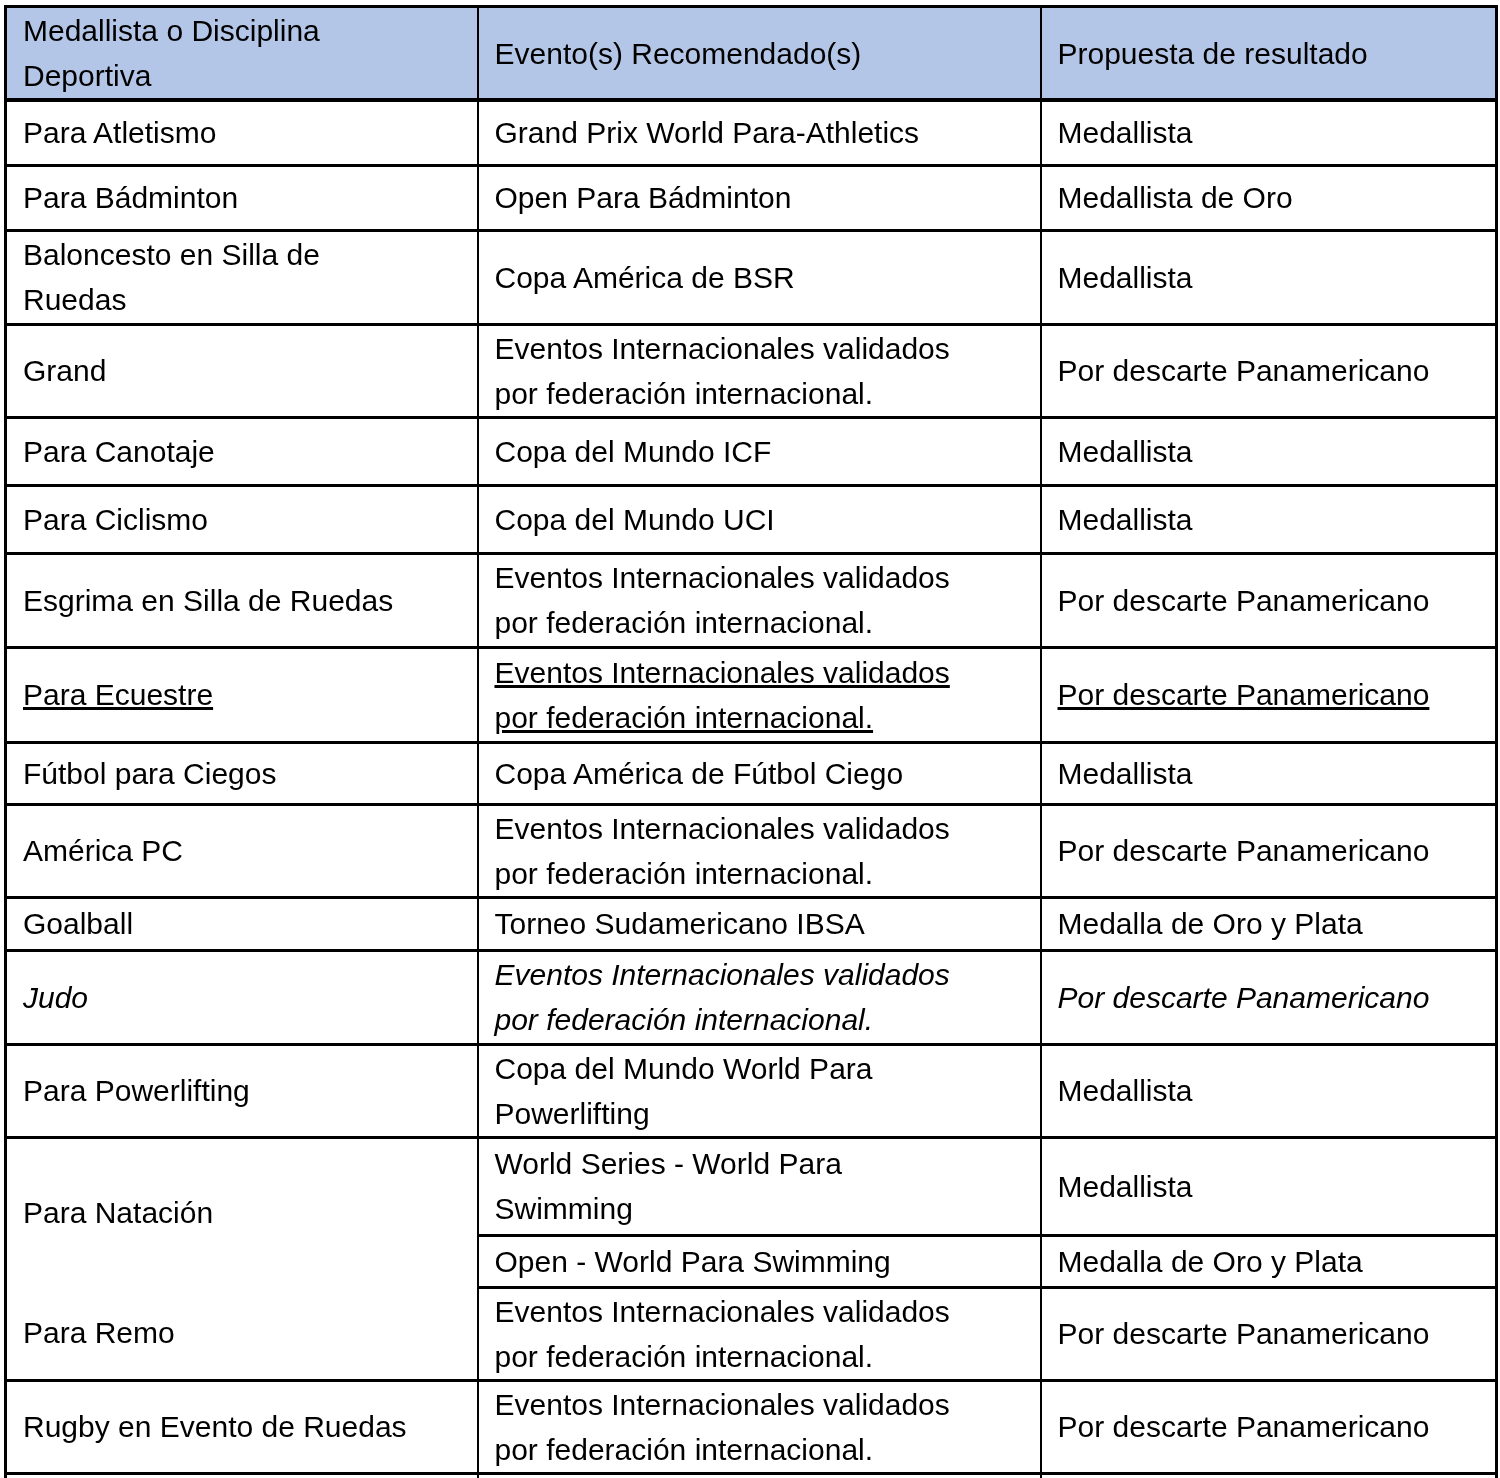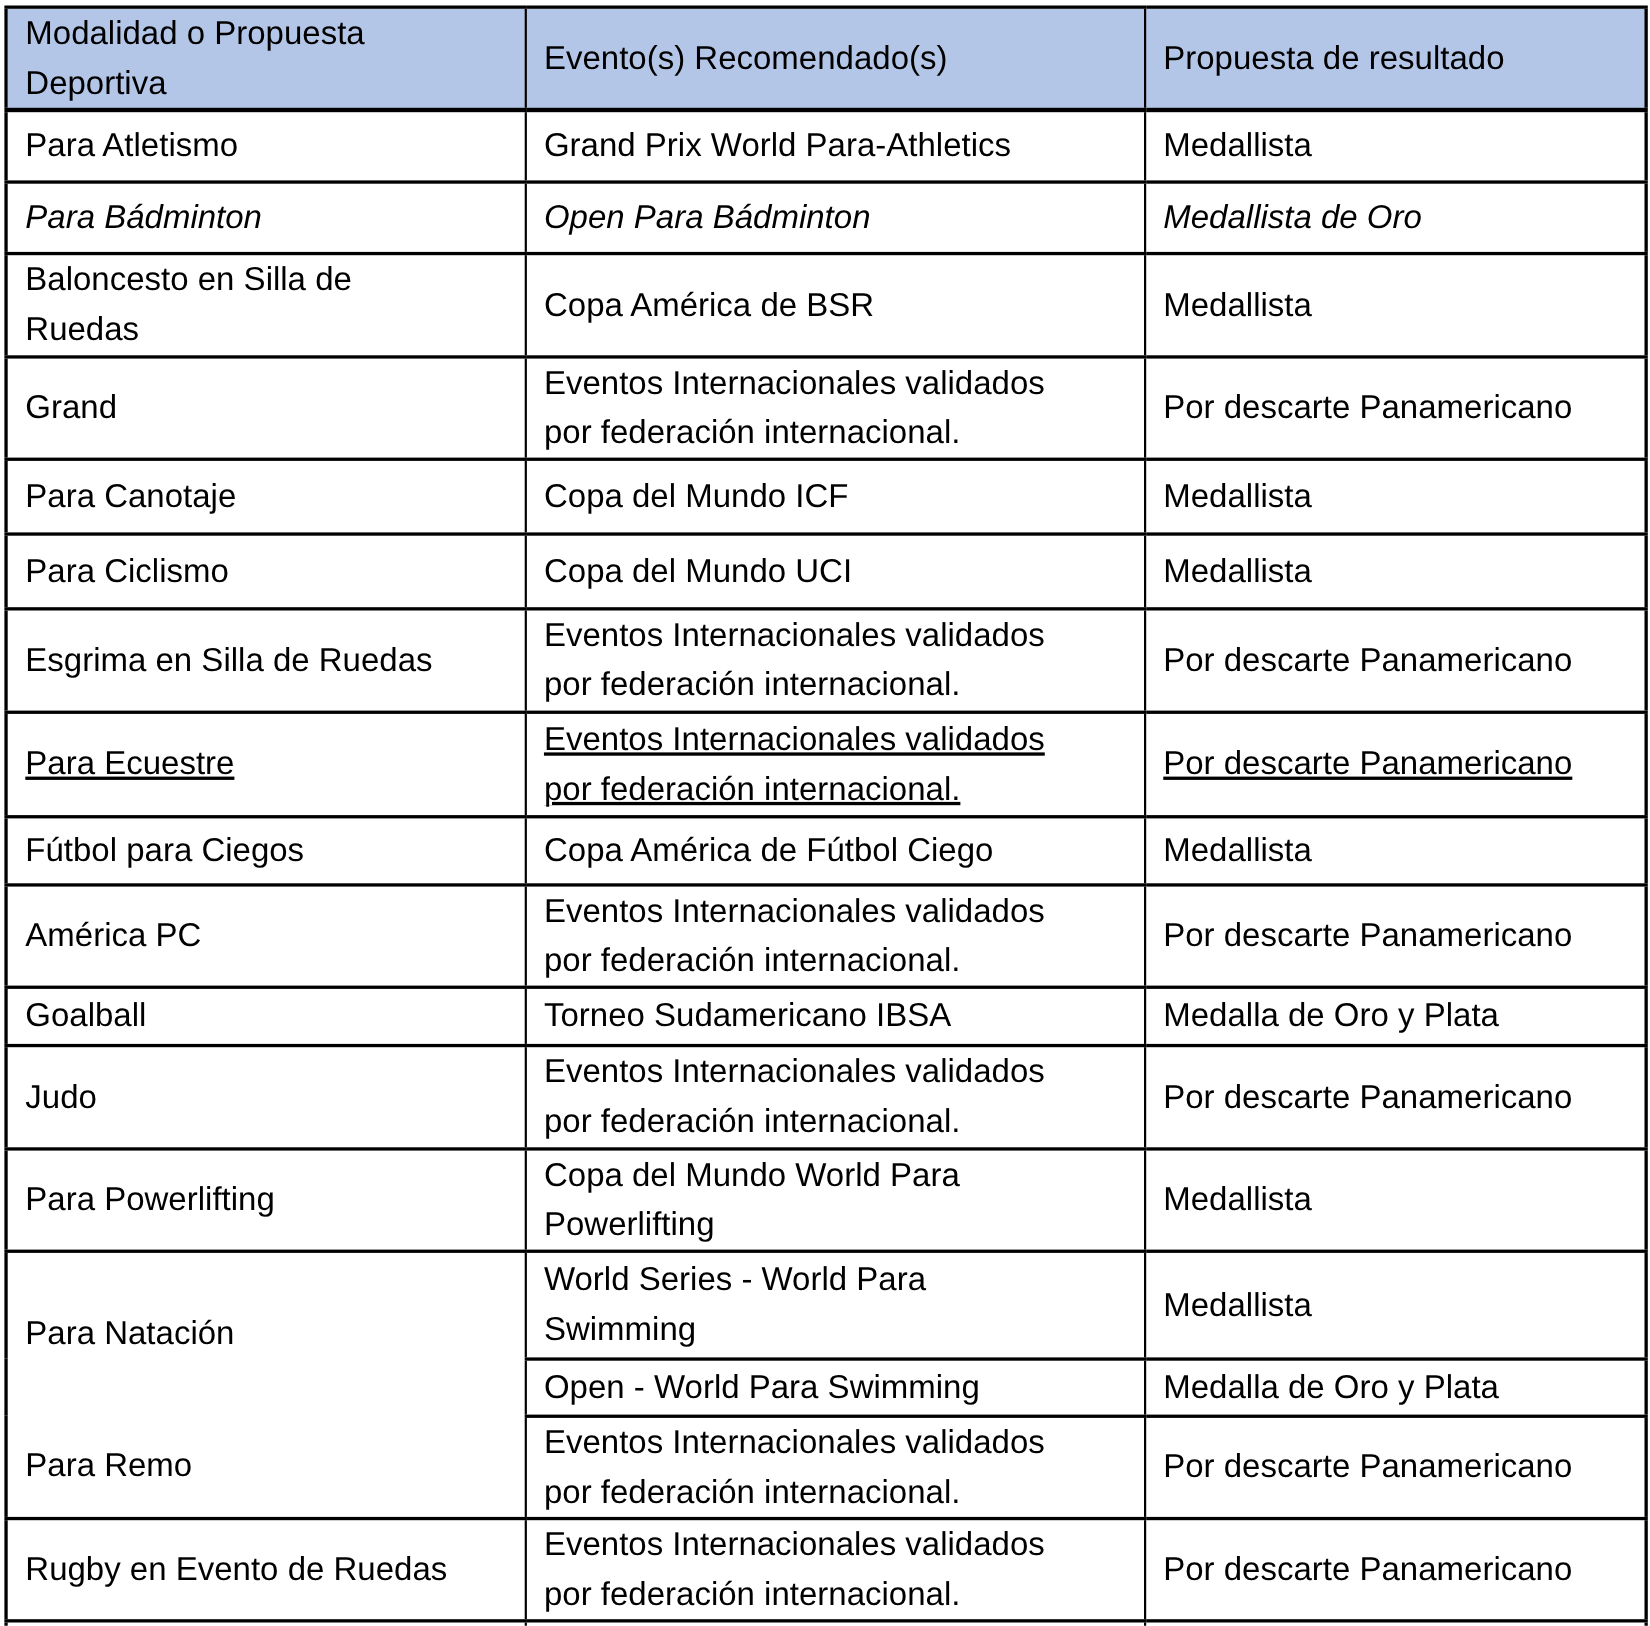--- a/index.html
+++ b/index.html
@@ -47,33 +47,33 @@
 
 <div class="page">
   <table class="doc-table">
     <colgroup>
       <col style="width:472px">
       <col style="width:563px">
       <col style="width:456px">
     </colgroup>
     <thead>
       <tr style="height:88px">
-        <th>Modalidad o Propuesta
+        <th>Medallista o Disciplina
 Deportiva</th>
         <th>Evento(s) Recomendado(s)</th>
         <th>Propuesta de resultado</th>
       </tr>
     </thead>
     <tbody>
         <tr style="height: 65px;">
           <td>Para Atletismo</td>
           <td>Grand Prix World Para-Athletics</td>
           <td>Medallista</td>
         </tr>
-        <tr style="height: 65px; font-style: italic;">
+        <tr style="height: 65px;">
           <td>Para Bádminton</td>
           <td>Open Para Bádminton</td>
           <td>Medallista de Oro</td>
         </tr>
         <tr style="height: 94px;">
           <td>Baloncesto en Silla de
 Ruedas</td>
           <td>Copa América de BSR</td>
           <td>Medallista</td>
         </tr>
@@ -114,21 +114,21 @@
           <td>América PC</td>
           <td>Eventos Internacionales validados
 por federación internacional.</td>
           <td>Por descarte Panamericano</td>
         </tr>
         <tr style="height: 53px;">
           <td>Goalball</td>
           <td>Torneo Sudamericano IBSA</td>
           <td>Medalla de Oro y Plata</td>
         </tr>
-        <tr style="height: 94px;">
+        <tr style="height: 94px; font-style: italic;">
           <td>Judo</td>
           <td>Eventos Internacionales validados
 por federación internacional.</td>
           <td>Por descarte Panamericano</td>
         </tr>
         <tr style="height: 93px;">
           <td>Para Powerlifting</td>
           <td>Copa del Mundo World Para
 Powerlifting</td>
           <td>Medallista</td>

